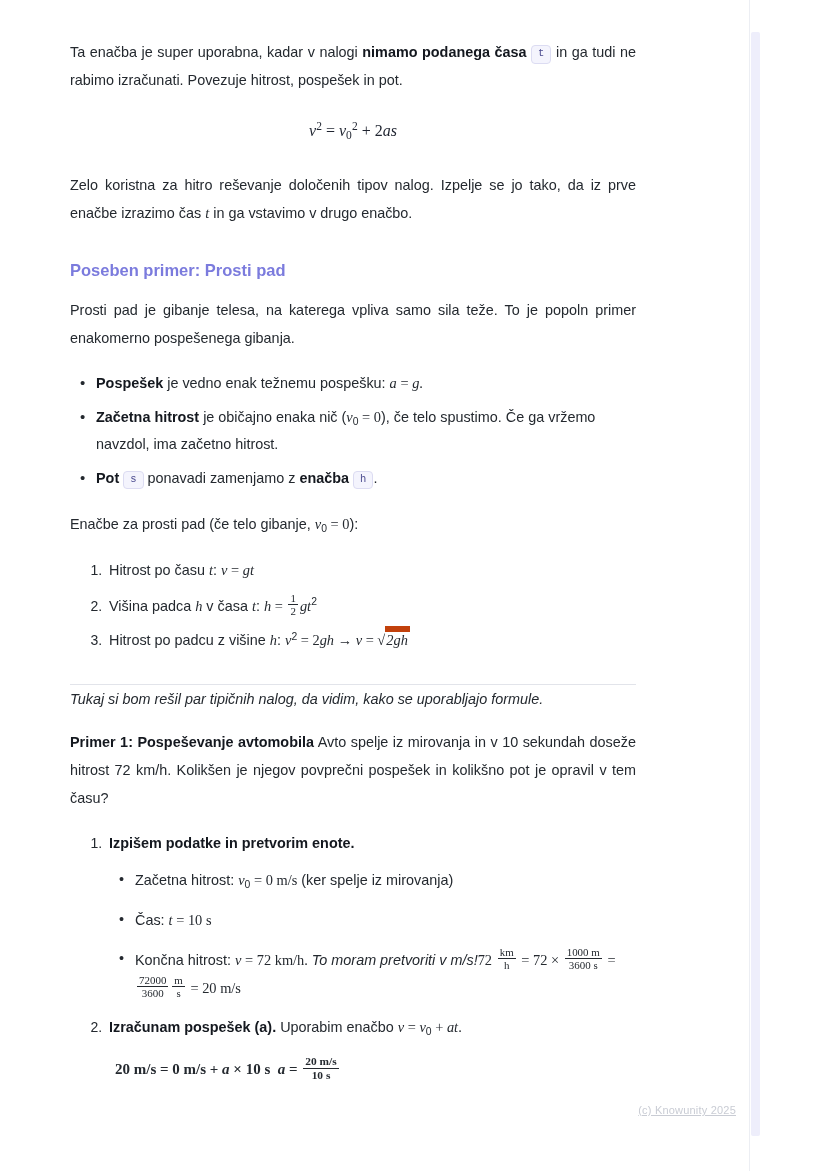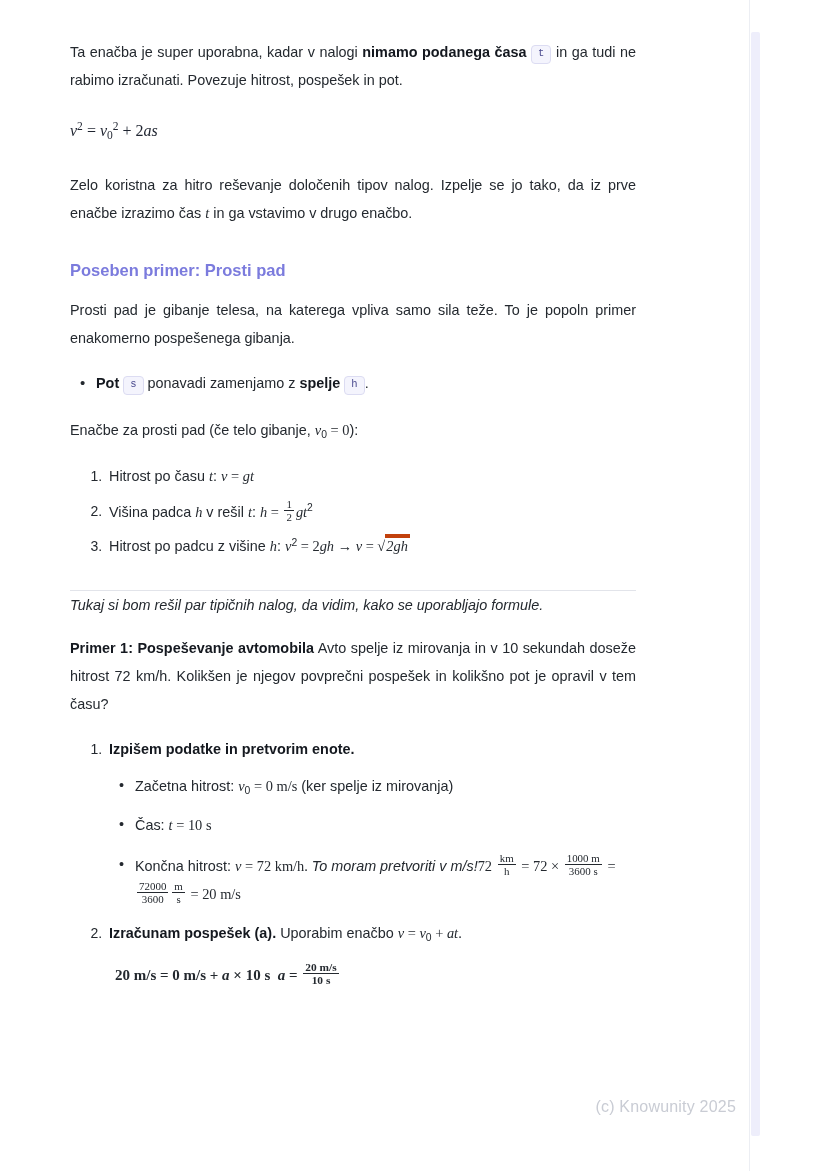--- a/index.html
+++ b/index.html
@@ -31,21 +31,21 @@
   p, li {
     font-size: 14.4px;
     line-height: 1.95;
     color: #24292f;
   }
   p {
     margin: 0 0 18px 0;
     text-align: justify;
   }
   .math-block {
-    text-align: left;
+    text-align: center;
     margin: 26px 0 30px 0;
     font-family: "Liberation Serif", serif;
     font-size: 16px;
   }
   i.v, i.mv {
     font-family: "Liberation Serif", serif;
     font-style: italic;
   }
   .sub {
     font-size: 0.72em;
@@ -160,21 +160,21 @@
   }
   .sqrt {
     display: inline-block;
     font-family: "Liberation Serif", serif;
     font-style: italic;
   }
   .sqrt > .rad {
     font-style: normal;
   }
   .sqrt > .under {
-    border-top: 4px solid #c2410c;
+    border-top: 6px solid #c2410c;
     padding: 0 2px 0 1px;
   }
   .mono-unit {
     font-family: "Liberation Serif", serif;
     font-style: normal;
   }
   .scroll-track {
     position: absolute;
     right: 0;
     top: 0;
@@ -189,23 +189,24 @@
     top: 32px;
     width: 9px;
     height: 1104px;
     background: #eeeefb;
     border-radius: 2px;
   }
   .watermark {
     position: absolute;
     right: 92px;
     bottom: 55px;
-    font-size: 16px;
+    font-size: 11px;
     color: #c9ccd4;
     letter-spacing: 0.2px;
+    text-decoration: underline;
   }
   .eq-line {
     font-family: "Liberation Serif", serif;
     font-size: 15px;
     margin: 14px 0 10px 6px;
     font-weight: bold;
   }
 </style>
 </head>
 <body>
@@ -225,32 +226,38 @@
     </div>
 
     <p><span>Zelo koristna za hitro reševanje določenih tipov nalog. Izpelje se jo tako, da iz prve enačbe izrazimo čas </span><i class="mv">t</i><span> in ga vstavimo v drugo enačbo.</span></p>
 
     <h3 class="section">Poseben primer: Prosti pad</h3>
 
     <p>Prosti pad je gibanje telesa, na katerega vpliva samo sila teže. To je popoln primer enakomerno pospešenega gibanja.</p>
 
     <ul class="bullets">
       <li>
-        <b>Pot</b> <code class="kbd">s</code><span> ponavadi zamenjamo z </span><b>speljе</b> <code class="kbd">h</code><span>.</span>
+        <b>Pospešek</b><span> je vedno enak težnemu pospešku: </span><i class="mv">a</i><span class="mono-unit"> = </span><i class="mv">g</i><span class="mono-unit">.</span>
+      </li>
+      <li>
+        <b>Začetna hitrost</b><span> je običajno enaka nič (</span><i class="mv">v</i><span class="sub">0</span><span class="mono-unit"> = 0</span><span>), če telo spustimo. Če ga vržemo navzdol, ima začetno hitrost.</span>
+      </li>
+      <li>
+        <b>Pot</b> <code class="kbd">s</code><span> ponavadi zamenjamo z </span><b>enačba</b> <code class="kbd">h</code><span>.</span>
       </li>
     </ul>
 
     <p><span>Enačbe za prosti pad (če telo gibanje, </span><i class="mv">v</i><span class="sub">0</span><span class="mono-unit"> = 0</span><span>):</span></p>
 
     <ol class="numbers">
       <li>
         <span>Hitrost po času </span><i class="mv">t</i><span>: </span><i class="mv">v</i><span class="mono-unit"> = </span><i class="mv">gt</i>
       </li>
       <li>
-        <span>Višina padca </span><i class="mv">h</i><span> v rešil </span><i class="mv">t</i><span>: </span><i class="mv">h</i><span class="mono-unit"> = </span><span class="frac"><span class="num">1</span><span class="den">2</span></span><i class="mv">gt</i><span class="sup">2</span>
+        <span>Višina padca </span><i class="mv">h</i><span> v časa </span><i class="mv">t</i><span>: </span><i class="mv">h</i><span class="mono-unit"> = </span><span class="frac"><span class="num">1</span><span class="den">2</span></span><i class="mv">gt</i><span class="sup">2</span>
       </li>
       <li>
         <span>Hitrost po padcu z višine </span><i class="mv">h</i><span>: </span><i class="mv">v</i><span class="sup">2</span><span class="mono-unit"> = 2</span><i class="mv">gh</i><span class="mono-unit"> → </span><i class="mv">v</i><span class="mono-unit"> = </span><span class="sqrt"><span class="rad">√</span><span class="under"><i class="mv">2gh</i></span></span>
       </li>
     </ol>
 
     <hr class="divider">
 
 
     <p class="italic-note">Tukaj si bom rešil par tipičnih nalog, da vidim, kako se uporabljajo formule.</p>

